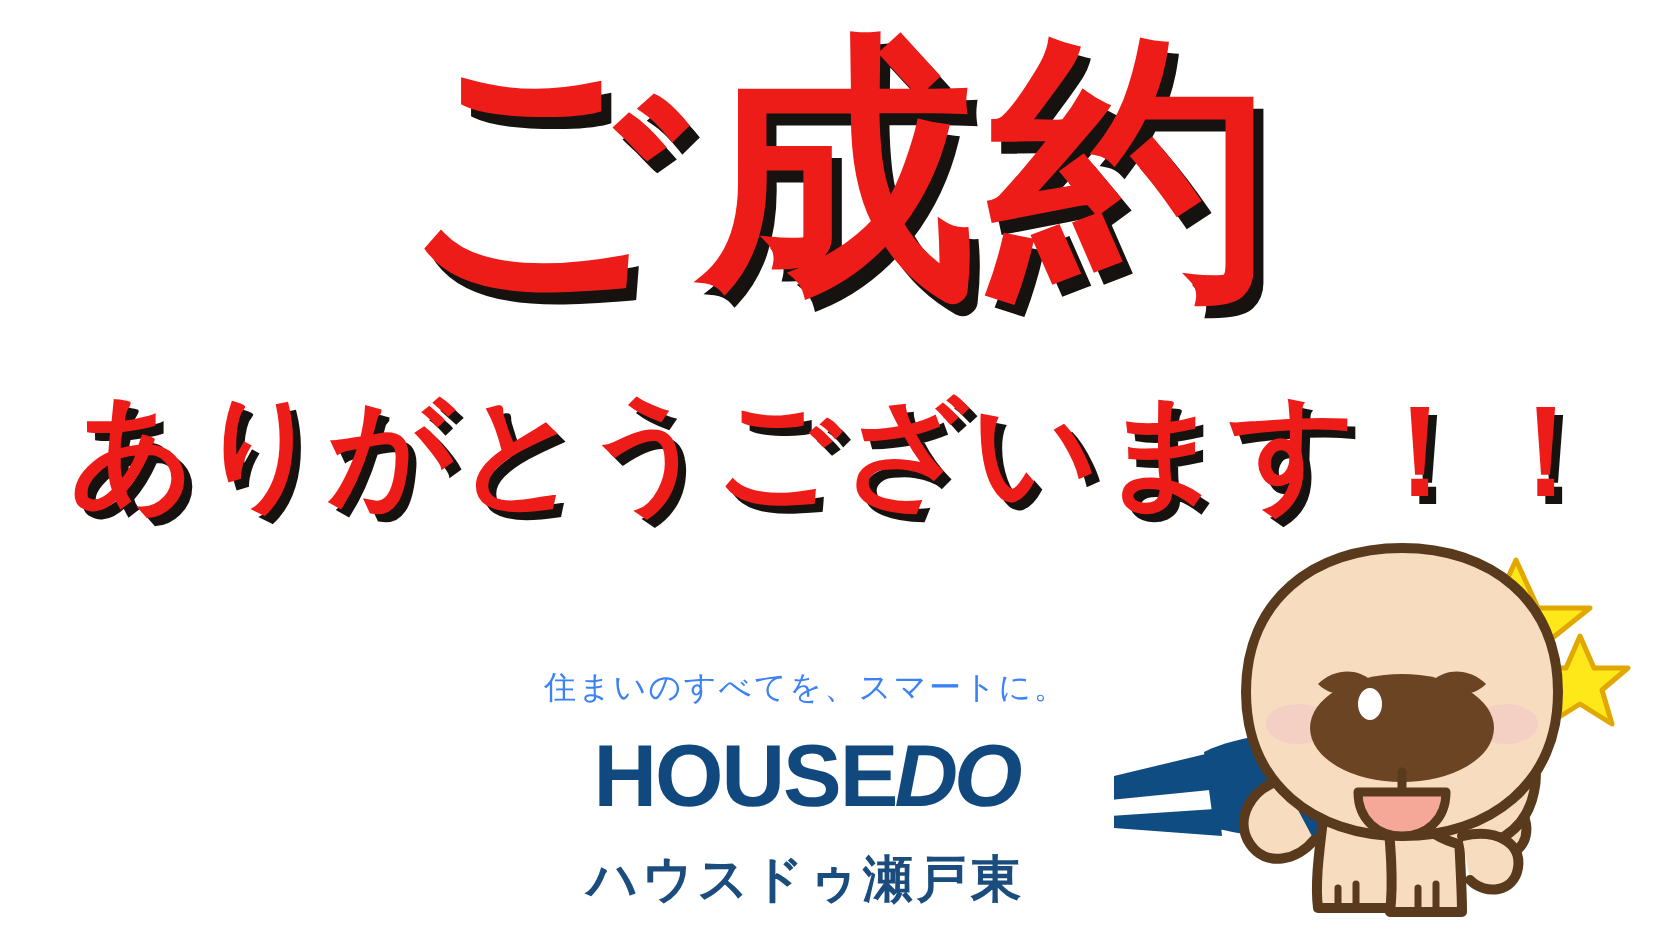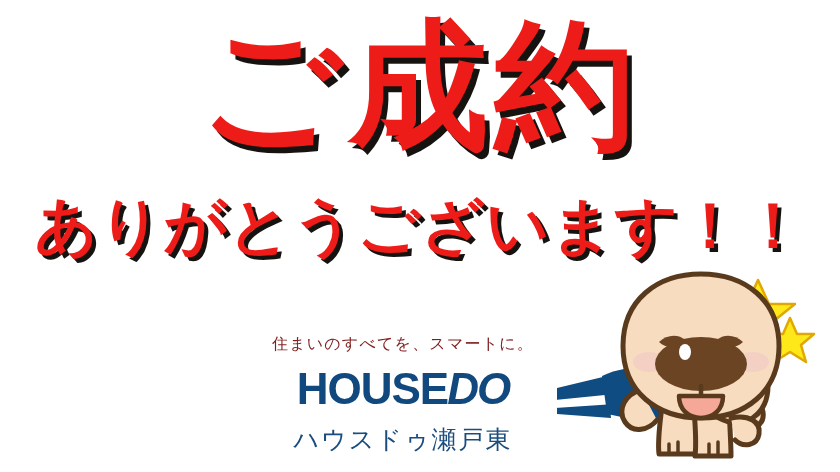--- a/index.html
+++ b/index.html
@@ -54,21 +54,21 @@
     position: absolute;
     left: 238px;
     top: 334px;
     width: 330px;
     text-align: center;
   }
   .logo-tagline {
     font-family: Liberation Mono, monospace;
     font-size: 16px;
     font-weight: 400;
-    color: #7f1d1d;
+    color: #3b82f6;
     letter-spacing: 1.2px;
     white-space: nowrap;
     margin-bottom: 9px;
   }
   .logo-wordmark {
     font-family: "Liberation Sans", "DejaVu Sans", sans-serif;
     font-size: 44px;
     font-weight: 700;
     color: #11497f;
     letter-spacing: -1px;
@@ -78,21 +78,21 @@
   }
   .logo-wordmark .do {
     font-style: italic;
     letter-spacing: -2px;
     margin-left: -1px;
   }
   .logo-store {
     margin-top: 12px;
     font-family: "DejaVu Sans", "Liberation Sans", sans-serif;
     font-size: 25px;
-    font-weight: 400;
+    font-weight: 700;
     color: #1a4c7e;
     letter-spacing: 2px;
     white-space: nowrap;
   }
 
   
   .mascot {
     position: absolute;
     left: 545px;
     top: 268px;

